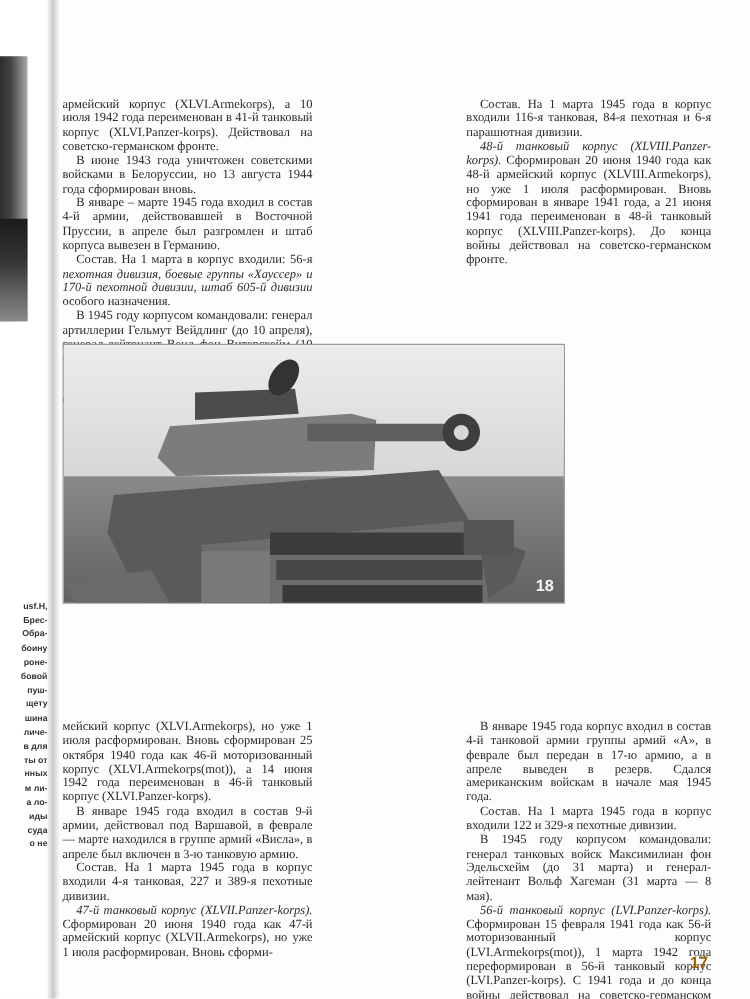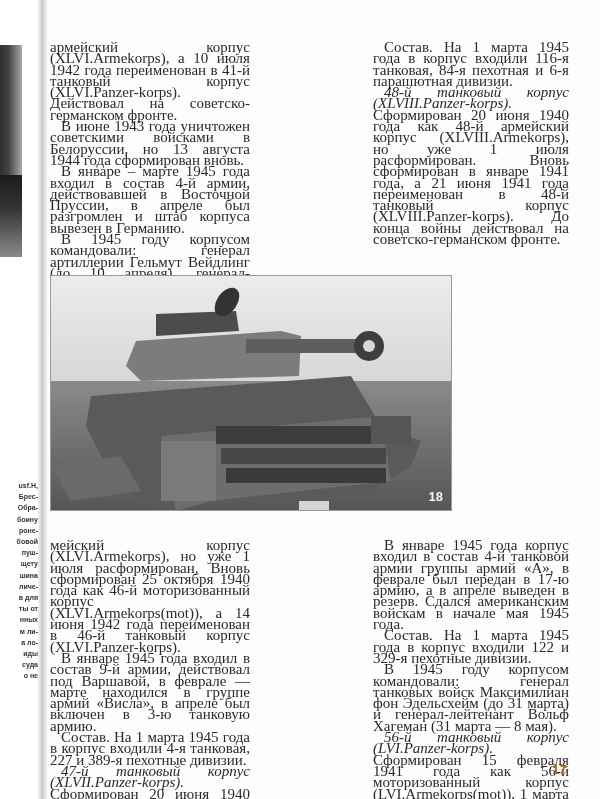--- a/index.html
+++ b/index.html
@@ -24,34 +24,35 @@
       font-family: "Liberation Sans", "DejaVu Sans", sans-serif;
       font-size: 7px; line-height: 11.2px; font-weight: bold; color: #333;
       text-align: right;
     }
     .gutter {
       position: absolute; left: 38px; top: 0; width: 10px; height: 799px;
       background: linear-gradient(90deg, #f4f4f4 0%, #c8c8c8 45%, #e8e8e8 75%, #fdfdfd 100%);
     }
 
     .col {
-      position: absolute; font-size: 15px; line-height: 11.3px; text-align: justify;
+      position: absolute; font-size: 10px; line-height: 11.3px; text-align: justify;
       hyphens: manual;
+      margin-top: 36px;
     }
     .col p { text-indent: 11px; }
     .col p.noindent { text-indent: 0; }
     .col .it { font-style: italic; }
 
     #col-tl { left: 50px; top: 42px; width: 200px; }
     #col-tr { left: 373px; top: 42px; width: 196px; }
     #col-bl { left: 50px; top: 540px; width: 200px; }
     #col-br { left: 373px; top: 540px; width: 196px; }
 
     .photo {
-      position: absolute; left: 50px; top: 275px; width: 402px; height: 236px;
+      position: absolute; left: 50px; top: 275px; width: 402px; height: 208px;
       border: 1px solid #9a9a9a; overflow: hidden;
       background: linear-gradient(180deg, #e9e9e9 0%, #dcdcdc 38%, #a8a8a8 42%, #6e6e6e 60%, #5a5a5a 100%);
     }
     .photo svg { position: absolute; left: 0; top: 0; }
     .photo-num {
       position: absolute; right: 8px; bottom: 6px;
       font-family: "Liberation Sans", "DejaVu Sans", sans-serif; font-weight: bold;
       font-size: 13px; color: #f4f4f4;
     }
 
@@ -88,20 +89,21 @@
     <div>суда</div>
     <div>о не</div>
   </div>
 </div>
 <div class="gutter"></div>
 
 <div class="col" id="col-tl">
   <p class="noindent">армейский корпус (XLVI.Armekorps), а 10 июля 1942 года переименован в 41-й танковый корпус (XLVI.Panzer-korps). Действовал на советско-германском фронте.</p>
   <p>В июне 1943 года уничтожен советскими войсками в Белоруссии, но 13 августа 1944 года сформирован вновь.</p>
   <p>В январе – марте 1945 года входил в состав 4-й армии, действовавшей в Восточной Пруссии, в апреле был разгромлен и штаб корпуса вывезен в Германию.</p>
+  <p><span>Состав. На 1 марта в корпус входили: 56-я </span><span class="it">пехотная дивизия, боевые группы «Хауссер» и 170-й пехотной дивизии, штаб 605-й дивизии</span><span> особого назначения.</span></p>
   <p>В 1945 году корпусом командовали: генерал артиллерии Гельмут Вейдлинг (до 10 апреля), генерал-лейтенант Венд фон Витерсхейм (10—19 апреля) и генерал-лейтенант Рудольф Хольсте (19 апреля — 8 мая).</p>
   <p><span class="it">46-й танковый корпус (XLVI.Panzer-korps).</span><span> Сформирован 20 июня 1940 года как 46-й ар-</span></p>
 </div>
 
 <div class="col" id="col-tr">
   <p>Состав. На 1 марта 1945 года в корпус входили 116-я танковая, 84-я пехотная и 6-я парашютная дивизии.</p>
   <p><span class="it">48-й танковый корпус (XLVIII.Panzer-korps).</span><span> Сформирован 20 июня 1940 года как 48-й армейский корпус (XLVIII.Armekorps), но уже 1 июля расформирован. Вновь сформирован в январе 1941 года, а 21 июня 1941 года переименован в 48-й танковый корпус (XLVIII.Panzer-korps). До конца войны действовал на советско-германском фронте.</span></p>
 </div>
 
 <div class="photo">

